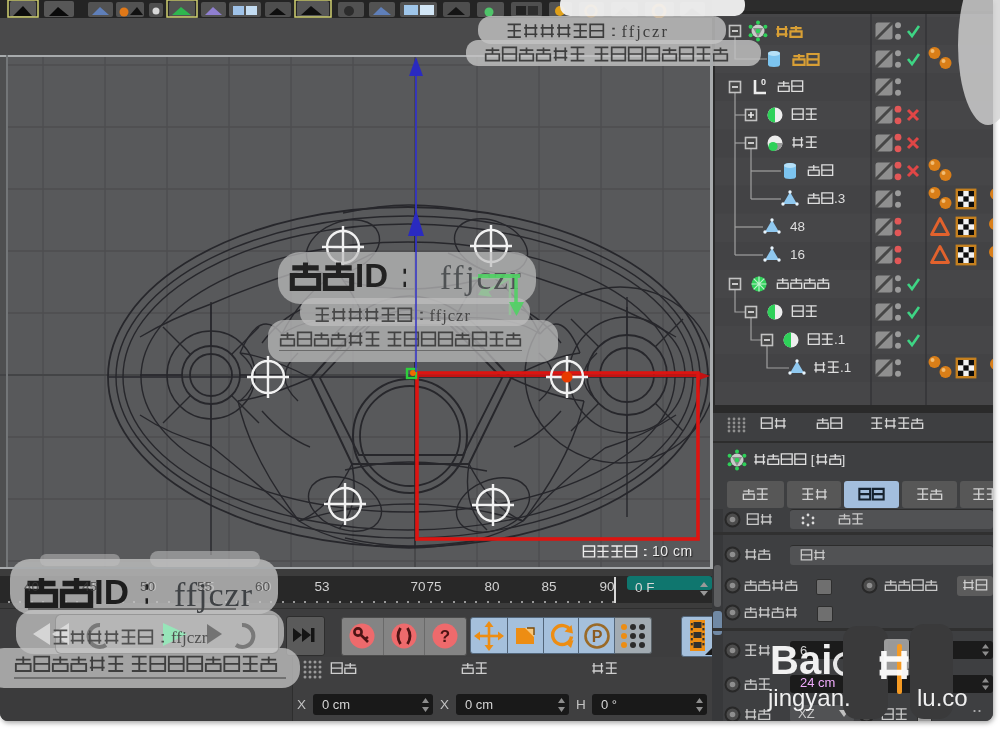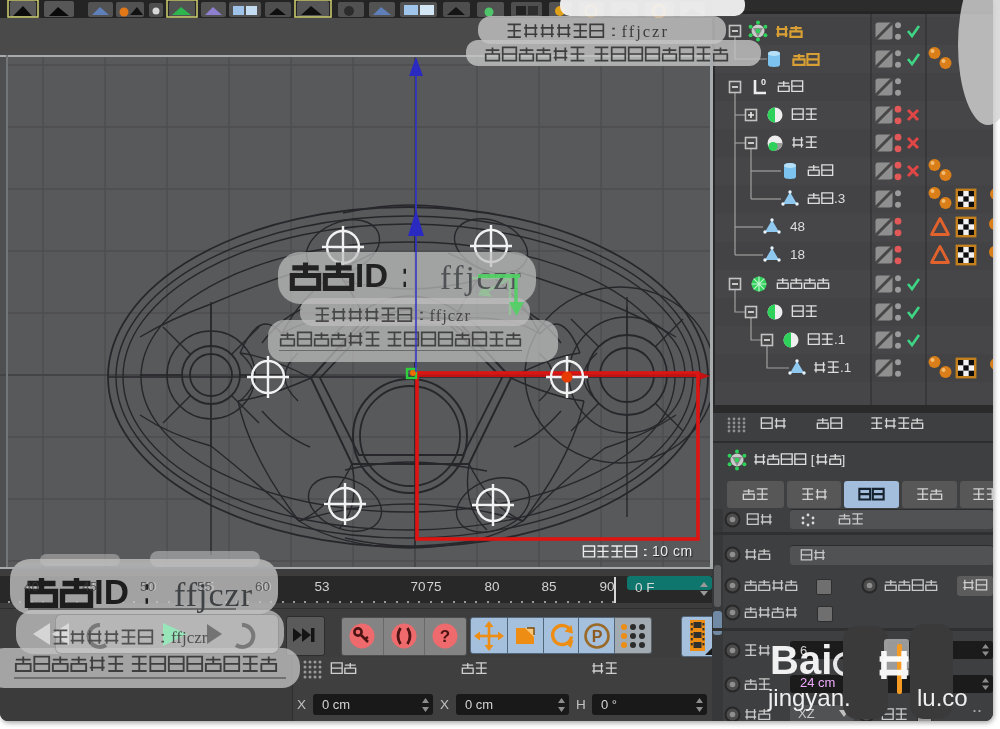--- a/index.html
+++ b/index.html
@@ -672,21 +672,21 @@
   <div class="abs zh" style="left:76px;top:135px;font-size:13.5px;color:#dedede;"><svg width="27" height="14.175" style="vertical-align: -0.16em; overflow: visible;">
           <path d="M2.9699999999999998 1.8900000000000001L2.9699999999999998 12.42M10.530000000000001 1.8900000000000001L10.530000000000001 12.42M1.35 4.859999999999999L12.15 4.859999999999999M1.35 9.99L12.15 9.99M14.85 1.8900000000000001L25.65 1.8900000000000001M14.85 7.155L25.65 7.155M14.85 12.42L25.65 12.42M20.25 1.8900000000000001L20.25 12.42" stroke="rgb(222, 222, 222)" fill="none" stroke-width="1.35"></path>
         </svg></div>
   <div class="abs zh" style="left:92px;top:163px;font-size:13.5px;color:#dedede;"><svg width="27" height="14.175" style="vertical-align: -0.16em; overflow: visible;">
           <path d="M6.75 1.8900000000000001L6.75 7.155M1.35 4.05L12.15 4.05M1.35 7.155L12.15 7.155L12.15 12.42L1.35 12.42ZM14.85 1.8900000000000001L25.65 1.8900000000000001L25.65 12.42L14.85 12.42ZM14.85 7.155L25.65 7.155" stroke="rgb(222, 222, 222)" fill="none" stroke-width="1.35"></path>
         </svg></div>
   <div class="abs zh" style="left:92px;top:191px;font-size:13.5px;color:#dedede;"><svg width="27" height="14.175" style="vertical-align: -0.16em; overflow: visible;">
           <path d="M6.75 1.8900000000000001L6.75 7.155M1.35 4.05L12.15 4.05M1.35 7.155L12.15 7.155L12.15 12.42L1.35 12.42ZM14.85 1.8900000000000001L25.65 1.8900000000000001L25.65 12.42L14.85 12.42ZM14.85 7.155L25.65 7.155" stroke="rgb(222, 222, 222)" fill="none" stroke-width="1.35"></path>
         </svg>.3</div>
   <div class="abs" style="left:75px;top:219px;font-size:13.5px;color:#dedede;">48</div>
-  <div class="abs" style="left:75px;top:247px;font-size:13.5px;color:#dedede;">18</div>
+  <div class="abs" style="left:75px;top:247px;font-size:13.5px;color:#dedede;">16</div>
   <div class="abs zh" style="left:61px;top:276px;font-size:13.5px;color:#dedede;"><svg width="54" height="14.175" style="vertical-align: -0.16em; overflow: visible;">
           <path d="M6.75 1.8900000000000001L6.75 7.155M1.35 4.05L12.15 4.05M1.35 7.155L12.15 7.155L12.15 12.42L1.35 12.42ZM20.25 1.8900000000000001L20.25 7.155M14.85 4.05L25.65 4.05M14.85 7.155L25.65 7.155L25.65 12.42L14.85 12.42ZM33.75 1.8900000000000001L33.75 7.155M28.35 4.05L39.15 4.05M28.35 7.155L39.15 7.155L39.15 12.42L28.35 12.42ZM47.25 1.8900000000000001L47.25 7.155M41.85 4.05L52.65 4.05M41.85 7.155L52.65 7.155L52.65 12.42L41.85 12.42Z" stroke="rgb(222, 222, 222)" fill="none" stroke-width="1.35"></path>
         </svg></div>
   <div class="abs zh" style="left:76px;top:304px;font-size:13.5px;color:#dedede;"><svg width="27" height="14.175" style="vertical-align: -0.16em; overflow: visible;">
           <path d="M1.35 1.8900000000000001L12.15 1.8900000000000001L12.15 12.42L1.35 12.42ZM1.35 7.155L12.15 7.155M14.85 1.8900000000000001L25.65 1.8900000000000001M14.85 7.155L25.65 7.155M14.85 12.42L25.65 12.42M20.25 1.8900000000000001L20.25 12.42" stroke="rgb(222, 222, 222)" fill="none" stroke-width="1.35"></path>
         </svg></div>
   <div class="abs zh" style="left:92px;top:332px;font-size:13.5px;color:#dedede;"><svg width="27" height="14.175" style="vertical-align: -0.16em; overflow: visible;">
           <path d="M1.35 1.8900000000000001L12.15 1.8900000000000001L12.15 12.42L1.35 12.42ZM1.35 7.155L12.15 7.155M14.85 1.8900000000000001L25.65 1.8900000000000001M14.85 7.155L25.65 7.155M14.85 12.42L25.65 12.42M20.25 1.8900000000000001L20.25 12.42" stroke="rgb(222, 222, 222)" fill="none" stroke-width="1.35"></path>
         </svg>.1</div>
   <div class="abs zh" style="left:98px;top:360px;font-size:13.5px;color:#dedede;"><svg width="27" height="14.175" style="vertical-align: -0.16em; overflow: visible;">

